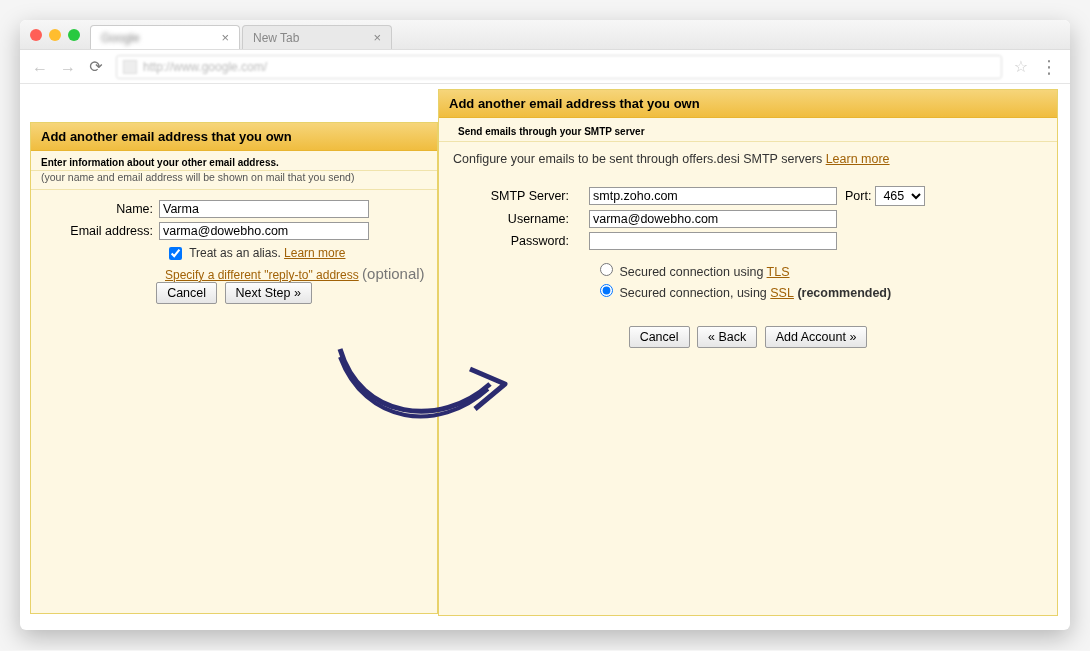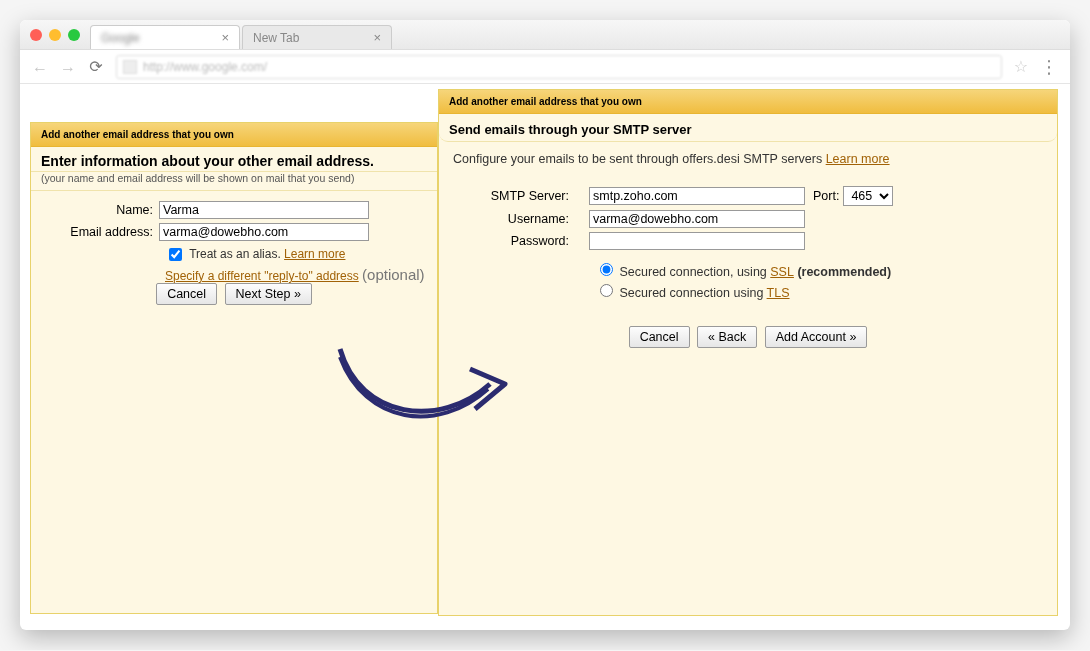--- a/index.html
+++ b/index.html
@@ -76,49 +76,48 @@
   .panel.left{
     top:38px; left:10px; width:408px; height:492px;
   }
   .panel.right{
     top:5px; left:418px; width:620px; height:527px;
   }
   .panel-header{
     background:#f2c14e;
     background: linear-gradient(#f6d57a,#f0bd3f);
     color:#000; font-weight:bold;
-    padding:6px 10px; font-size:10px;
+    padding:6px 10px; font-size:13px;
     border-bottom:1px solid #e8b531;
   }
   .panel-sub{
-    padding:6px 10px 2px; font-size:14px; font-weight:bold;
+    padding:6px 10px 2px; font-size:10px; font-weight:bold;
     border-bottom:1px solid #f0e3ab;
   }
   .panel-subnote{
     padding:0 10px 6px; font-size:10.5px; color:#555;
     border-bottom:1px solid #f0e3ab;
   }
   .panel-subline{
-    padding:8px 10px 4px; font-size:13px; font-weight:bold;
+    padding:8px 19px 4px; font-size:10px; font-weight:bold;
     border-bottom:1px solid #f0e3ab;
-    border-radius:9px;
   }
   .panel-config{
     padding:10px 14px; font-size:12.5px; color:#333;
   }
   .link{color:#a16207;text-decoration:underline;cursor:pointer;}
   .form{ padding:10px 10px; font-size:12.5px;}
   .row{display:flex;align-items:center;margin-bottom:4px;}
   .lbl{width:118px;text-align:right;padding-right:6px;color:#000;}
   .lbl2{width:140px;text-align:right;padding-right:20px;color:#000;}
   input[type=text],input[type=password],select{
     font-size:12.5px;padding:1px 3px;border:1px solid #999;background:#fff;
   }
   .w210{width:210px;}
-  .w230{width:216px;}
+  .w230{width:248px;}
   .portsel{width:50px;}
   .chkline{margin-left:124px;font-size:12px;color:#333;}
   .chkline input{vertical-align:middle;margin-right:4px;}
   .linkline{margin-left:124px;font-size:12px;margin-top:2px;}
   .opt{color:#777;font-size:15px;}
   .btnrow{text-align:center;}
   .btn{
     font-size:12.5px;padding:3px 10px;
     background:linear-gradient(#fdfdfd,#e6e6e6);
     border:1px solid #999;border-radius:2px;cursor:pointer;
@@ -219,26 +218,26 @@
         <div class="row">
           <div class="lbl2">Username:</div>
           <input type="text" class="w230 hl" value="varma@dowebho.com" style="">
         </div>
         <div class="row">
           <div class="lbl2">Password:</div>
           <input type="password" class="w230" value="" style="">
         </div>
         <div class="radioblk">
           <label>
+            <input type="radio" name="sec" style="">
+            <span>Secured connection using </span><span class="link">TLS</span>
+          </label>
+          <label>
             <input type="radio" name="sec" checked="" style="">
             <span>Secured connection, using </span><span class="link">SSL</span><b> (recommended)</b>
-          </label>
-          <label>
-            <input type="radio" name="sec" style="">
-            <span>Secured connection using </span><span class="link">TLS</span>
           </label>
         </div>
         <div class="btnrow" style="margin-top:26px">
           <button class="btn">Cancel</button>
           <button class="btn">« Back</button>
           <button class="btn">Add Account »</button>
         </div>
       </div>
     </div>
 

